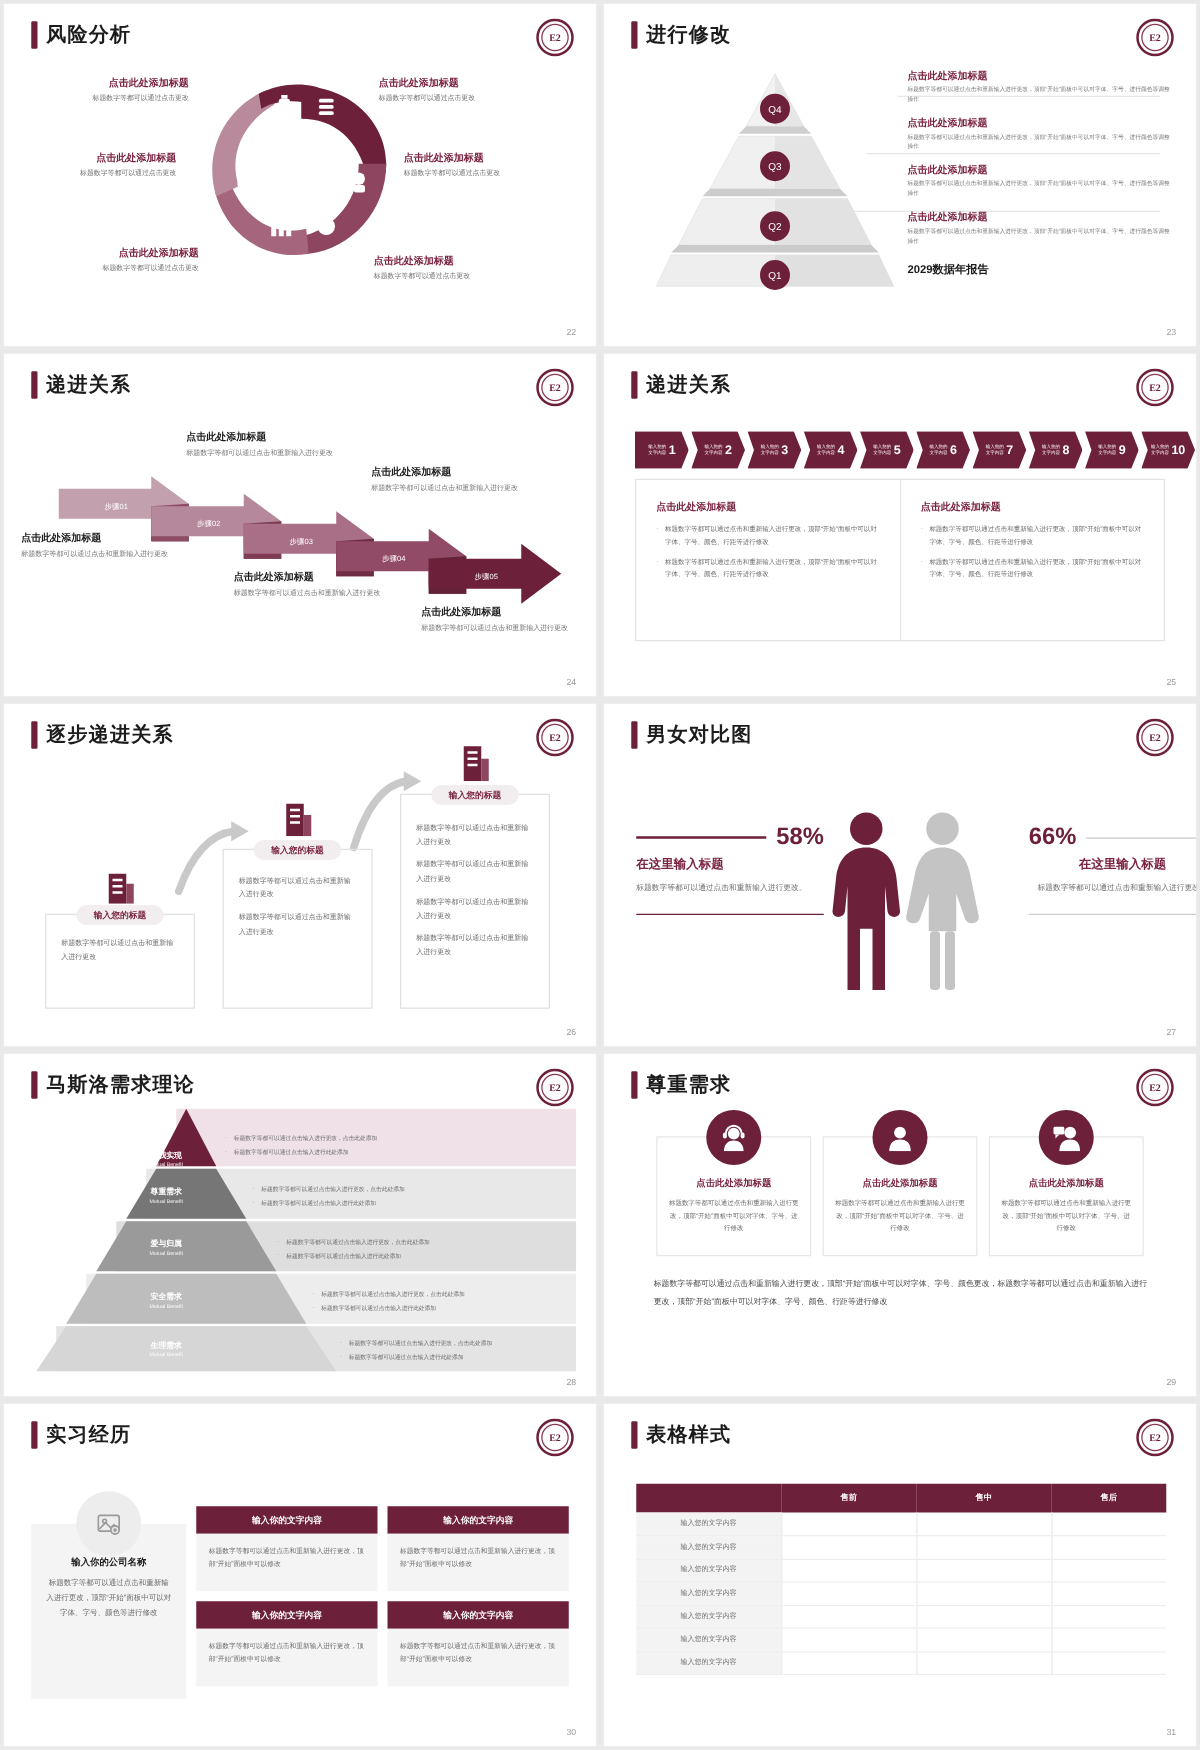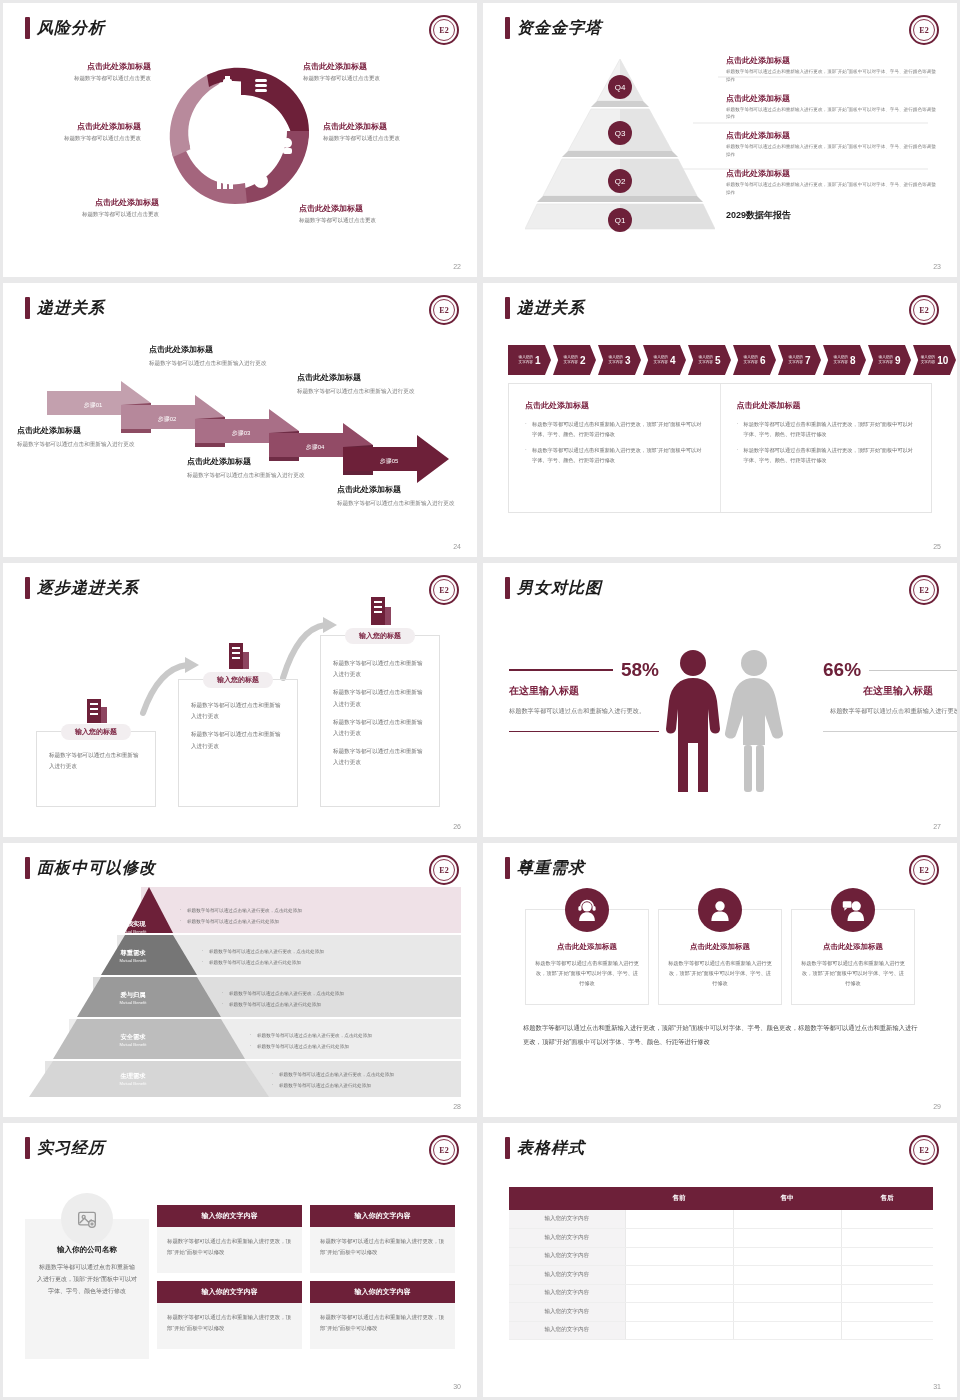--- a/index.html
+++ b/index.html
@@ -18,21 +18,21 @@
     width:960px; height:1400px;
   }
   .slide{
     position:relative;
     background:#ffffff;
     overflow:hidden;
   }
   
   .s-title{
     position:absolute; left:22px; top:14px;
-    display:flex; align-items:flex-end; gap:7px;font-style:italic;
+    display:flex; align-items:flex-end; gap:7px;
   }
   .s-title .bar{
     width:5px; height:22px; background:#6d2039; border-radius:1px;
   }
   .s-title .txt{
     font-size:16px; font-weight:bold; color:#1c1c1c; letter-spacing:1px;
     white-space:nowrap;
   }
   .logo{
     position:absolute; right:18px; top:12px;
@@ -227,21 +227,21 @@
     <div class="t">点击此处添加标题</div>
     <div class="d">标题数字等都可以通过点击更改</div>
   </div>
 
   <div class="pnum">22</div>
 </div>
 
 <div class="slide">
   <div class="s-title">
     <div class="bar"></div>
-    <div class="txt">资金金字塔</div>
+    <div class="txt">进行修改</div>
   </div>
   <div class="logo">
     <div class="inner">E2</div>
   </div>
 
   <svg class="p23-lines" viewBox="0 0 280 170">
     <line x1="60" y1="22" x2="270" y2="22" stroke="#dcdcdc" stroke-width="0.7"></line>
     <line x1="35" y1="68" x2="270" y2="68" stroke="#dcdcdc" stroke-width="0.7"></line>
     <line x1="18" y1="114" x2="270" y2="114" stroke="#dcdcdc" stroke-width="0.7"></line>
   </svg>
@@ -564,21 +564,21 @@
     <div class="g-d">标题数字等都可以通过点击和重新输入进行更改。</div>
     <div style="height:1px;background:#cfcfcf;margin-top:14px;"></div>
   </div>
 
   <div class="pnum">27</div>
 </div>
 
 <div class="slide">
   <div class="s-title">
     <div class="bar"></div>
-    <div class="txt">面板中可以修改</div>
+    <div class="txt">马斯洛需求理论</div>
   </div>
   <div class="logo">
     <div class="inner">E2</div>
   </div>
 
   <svg class="maslow" viewBox="0 0 440 215">
     <rect x="120" y="4" width="320" height="46" fill="#efe1e7"></rect>
     <rect x="96" y="52" width="344" height="40" fill="#e8e8e8"></rect>
     <rect x="72" y="94" width="368" height="40" fill="#dedede"></rect>
     <rect x="48" y="136" width="392" height="40" fill="#ededed"></rect>

